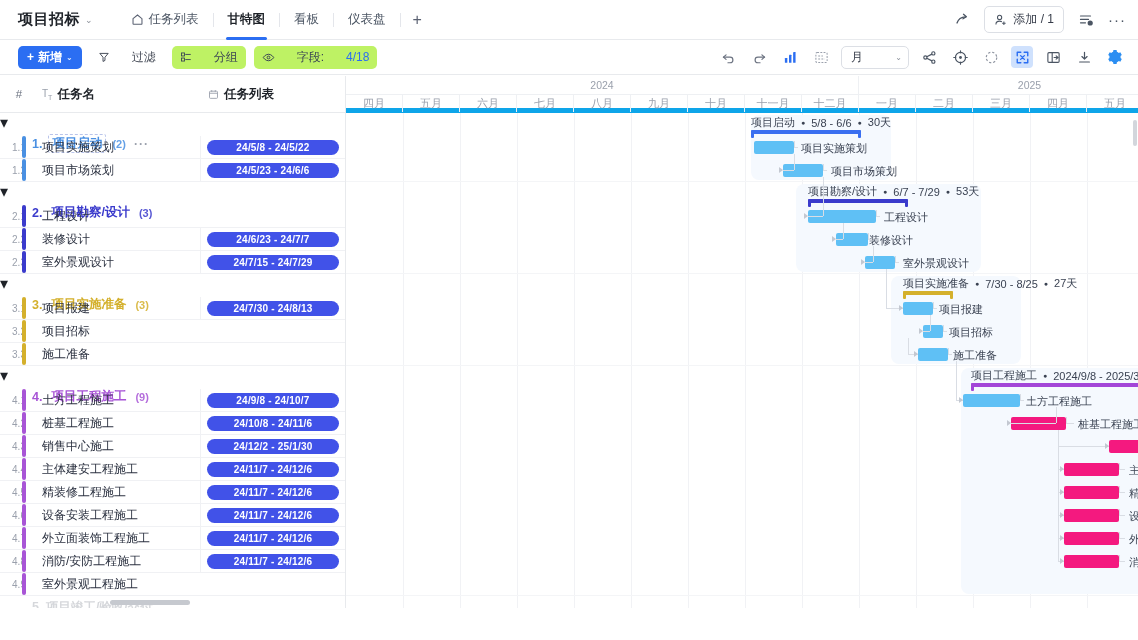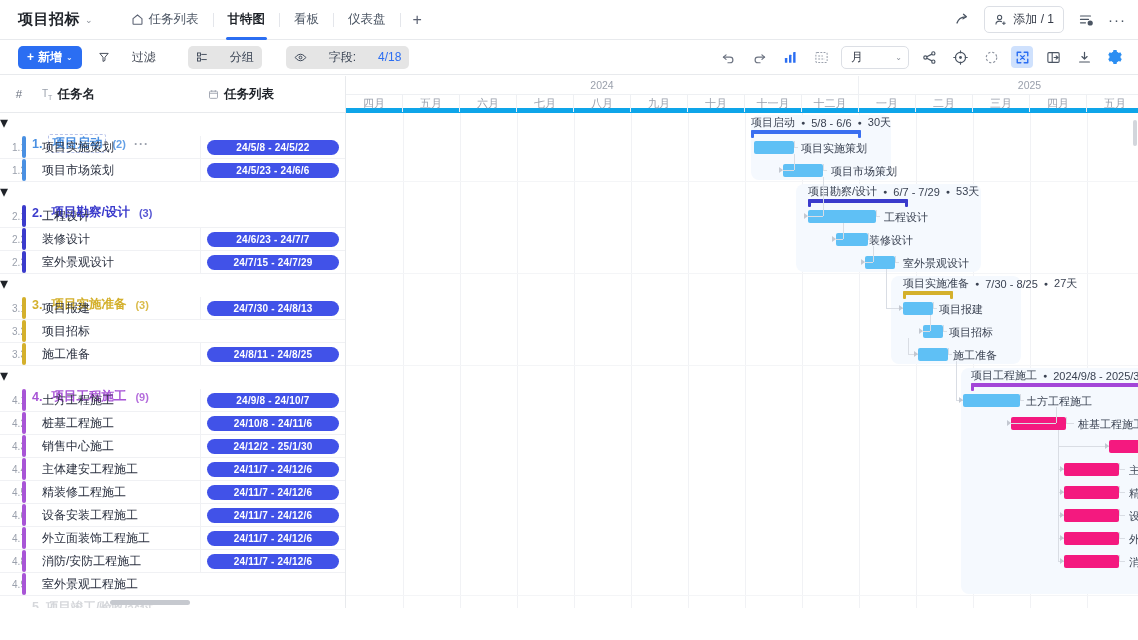--- a/index.html
+++ b/index.html
@@ -50,21 +50,21 @@
   }
   .btn-primary {
     background: #2b6ef2; color: #fff; font-size: 12px; font-weight: 600;
     border-radius: 5px; padding: 4px 9px; display: flex; align-items: center;
     gap: 4px; cursor: pointer; height: 23px;
   }
   .tool-chip {
     display: flex; align-items: center; gap: 22px; font-size: 12px; color: #454b57;
     padding: 3px 8px; border-radius: 5px; cursor: pointer; height: 23px;
   }
-  .tool-chip.tinted { background: #e5e5e5; color: #3a4454; margin-left: 16px; }
+  .tool-chip.tinted { background: #bef264; color: #3a4454; }
   .tool-chip .cnt { color: #2b6ef2; }
   .toolbar-right { margin-left: auto; display: flex; align-items: center; gap: 9px; }
   .sel-month {
     border: 1px solid #dcdfe5; border-radius: 5px; height: 23px; width: 68px;
     display: flex; align-items: center; justify-content: space-between;
     padding: 0 6px 0 9px; font-size: 12px; color: #353b48; cursor: pointer;
   }
   .tb-icon { width: 22px; height: 22px; display:flex; align-items:center; justify-content:center;
     color:#4b5563; cursor:pointer; border-radius:4px; }
   .tb-icon.hl { background: #cfe1fd; color: #2b6ef2; }
@@ -415,23 +415,20 @@
           </div>
           <div class="trow">
             <span class="bar-ind" style="background:#d4b02c"></span>
             <div class="c-num">3.2</div>
             <div class="c-name">项目招标</div>
           </div>
           <div class="trow">
             <span class="bar-ind" style="background:#d4b02c"></span>
             <div class="c-num">3.3</div>
             <div class="c-name">施工准备</div>
-            <div class="c-time">
-              <span class="date-pill">24/8/11 - 24/8/25</span>
-            </div>
           </div>
           <div class="grp-wrap"><span class="chev">▾</span><div class="grp-row" style="color:#a855d6">
               <span>4.</span>
               <span class="grp-name">项目工程施工</span>
               <span class="grp-cnt">(9)</span>
             </div></div>
           <div class="trow">
             <span class="bar-ind" style="background:#a855d6"></span>
             <div class="c-num">4.1</div>
             <div class="c-name">土方工程施工</div>

